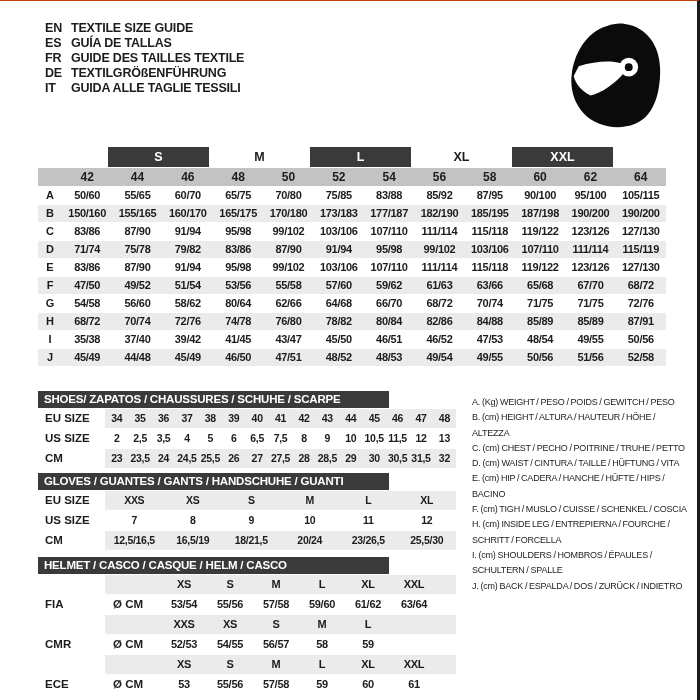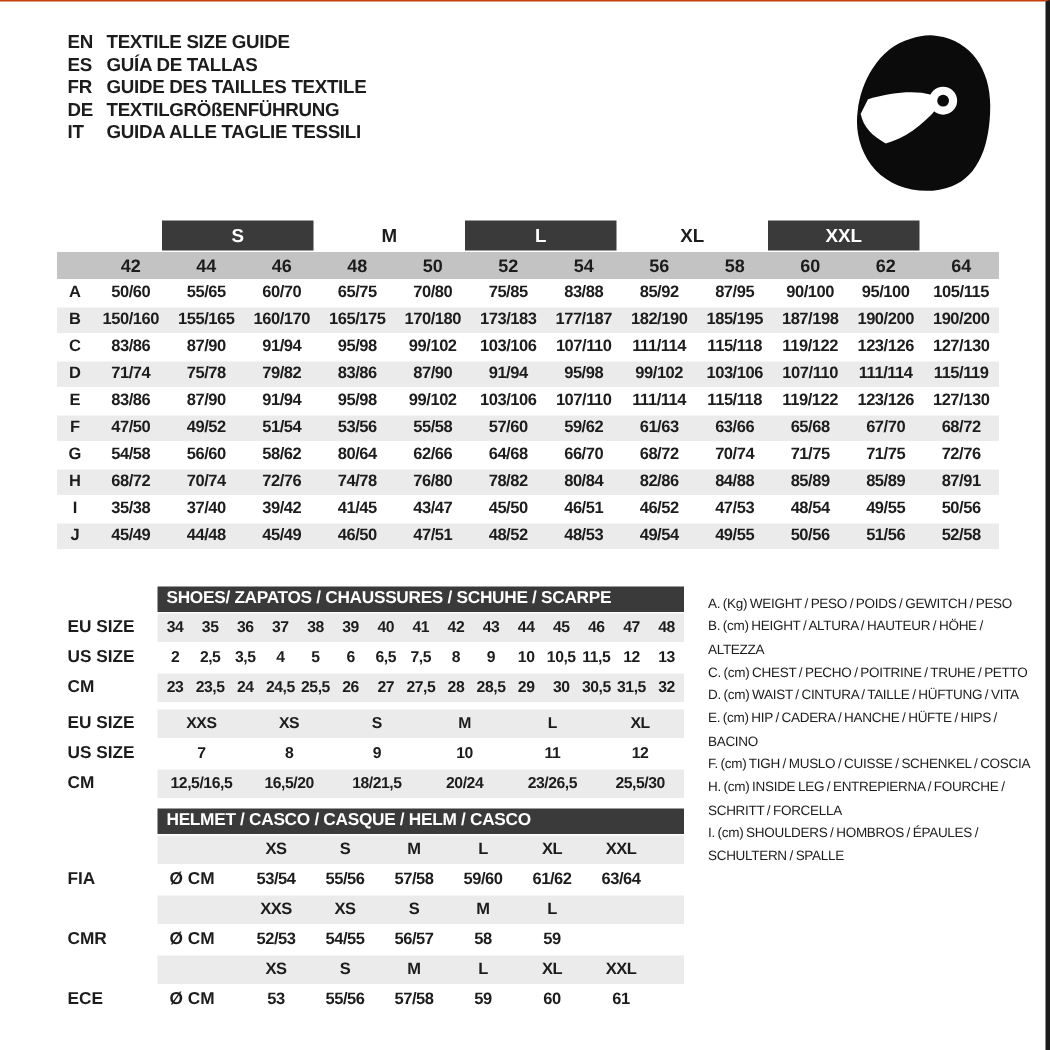--- a/index.html
+++ b/index.html
@@ -27,21 +27,21 @@
   .numrow .lc{flex:0 0 24px;}
   .numrow .cell{flex:1;text-align:center;}
   .drow{display:flex;height:17px;line-height:17px;font-size:11px;margin-bottom:1px;letter-spacing:-0.3px;}
   #size-rows .drow:nth-child(even){background:#ebebeb;}
   .drow .lc{flex:0 0 24px;text-align:center;letter-spacing:0;}
   .drow .cell{flex:1;text-align:center;}
   
   .lower{position:absolute;left:38px;top:390px;width:655px;display:flex;align-items:flex-start;}
   .tables{flex:0 0 420px;}
   .sechead{
-    margin-left:67px;width:351px;background:#3a3a3a;color:#fff;font-weight:700;
+    width:351px;background:#3a3a3a;color:#fff;font-weight:700;
     font-size:11.5px;height:17px;line-height:17px;padding-left:6px;box-sizing:border-box;
     margin-bottom:1px;letter-spacing:-0.2px;white-space:nowrap;overflow:hidden;
   }
   .trow{display:flex;height:19px;margin-bottom:1px;font-weight:700;}
   .trow .rl{flex:0 0 67px;font-size:11.5px;line-height:19px;padding-left:7px;box-sizing:border-box;}
   .trow .vals{flex:0 0 351px;display:flex;line-height:19px;}
   .trow.gray .vals{background:#ebebeb;}
   .cellv{flex:1;text-align:center;font-size:10.5px;letter-spacing:-0.3px;}
   .gloves-sec{margin-top:5px;}
   .helmet-sec{margin-top:7px;}
@@ -322,20 +322,21 @@
                 <div class="cellv">30</div>
                 <div class="cellv">30,5</div>
                 <div class="cellv">31,5</div>
                 <div class="cellv">32</div>
               </div>
             </div>
           </div>
       </div>
 
       <div class="gloves-sec">
+        <div class="sechead">GLOVES / GUANTES / GANTS / HANDSCHUHE / GUANTI</div>
         <div id="gloves-rows">
             <div class="trow gray">
               <div class="rl">EU SIZE</div>
               <div class="vals">
                 <div class="cellv">XXS</div>
                 <div class="cellv">XS</div>
                 <div class="cellv">S</div>
                 <div class="cellv">M</div>
                 <div class="cellv">L</div>
                 <div class="cellv">XL</div>
@@ -349,21 +350,21 @@
                 <div class="cellv">9</div>
                 <div class="cellv">10</div>
                 <div class="cellv">11</div>
                 <div class="cellv">12</div>
               </div>
             </div>
             <div class="trow gray">
               <div class="rl">CM</div>
               <div class="vals">
                 <div class="cellv">12,5/16,5</div>
-                <div class="cellv">16,5/20</div>
+                <div class="cellv">16,5/19</div>
                 <div class="cellv">18/21,5</div>
                 <div class="cellv">20/24</div>
                 <div class="cellv">23/26,5</div>
                 <div class="cellv">25,5/30</div>
               </div>
             </div>
           </div>
       </div>
 
       <div class="helmet-sec">
@@ -447,16 +448,17 @@
     </div>
     <div class="legend" id="legend">
         <div class="legend-item">A. (Kg) WEIGHT / PESO / POIDS / GEWITCH / PESO</div>
         <div class="legend-item">B. (cm) HEIGHT / ALTURA / HAUTEUR / HÖHE / ALTEZZA</div>
         <div class="legend-item">C. (cm) CHEST / PECHO / POITRINE / TRUHE / PETTO</div>
         <div class="legend-item">D. (cm) WAIST / CINTURA / TAILLE / HÜFTUNG / VITA</div>
         <div class="legend-item">E. (cm) HIP / CADERA / HANCHE / HÜFTE / HIPS / BACINO</div>
         <div class="legend-item">F. (cm) TIGH / MUSLO / CUISSE / SCHENKEL / COSCIA</div>
         <div class="legend-item">H. (cm) INSIDE LEG / ENTREPIERNA / FOURCHE / SCHRITT / FORCELLA</div>
         <div class="legend-item">I. (cm) SHOULDERS / HOMBROS / ÉPAULES / SCHULTERN / SPALLE</div>
+        <div class="legend-item">J. (cm) BACK / ESPALDA / DOS / ZURÜCK / INDIETRO</div>
       </div>
   </div>
 
 </div>
 
 </body></html>

